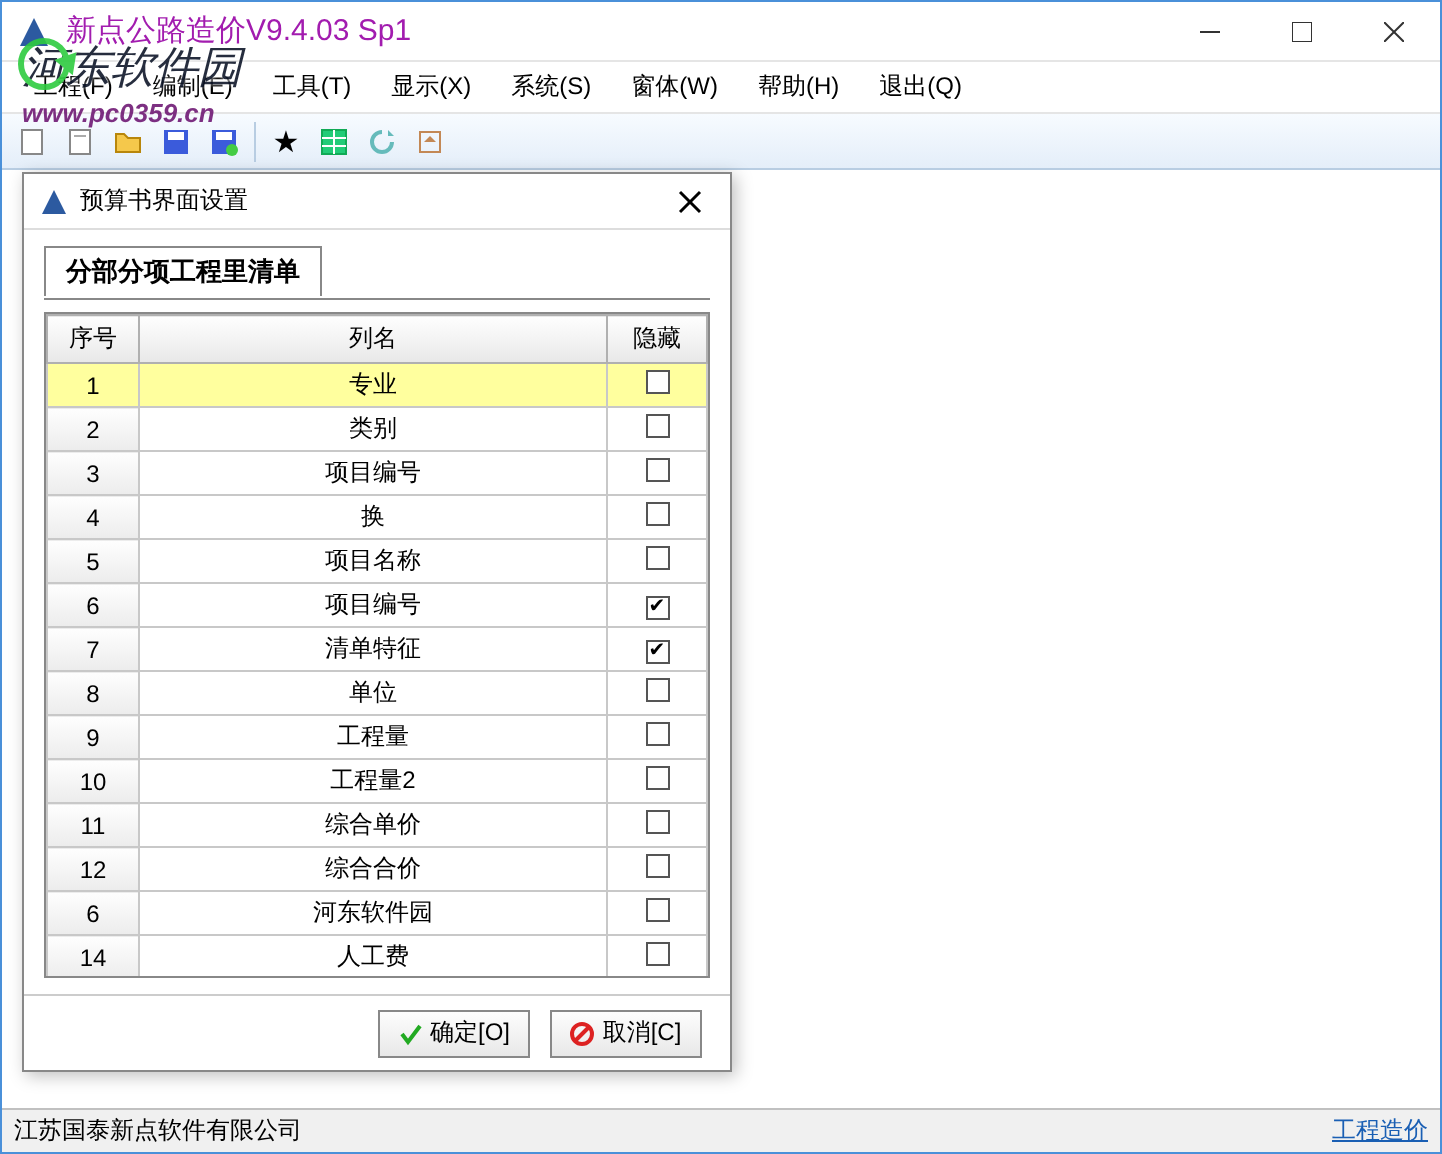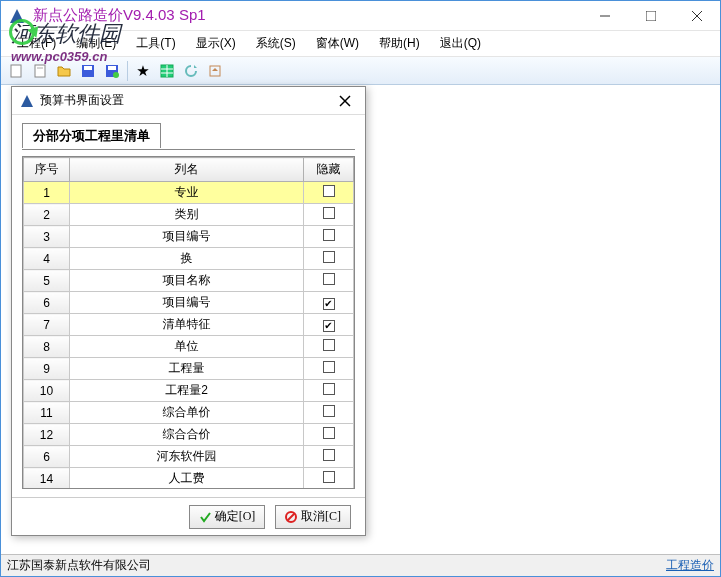--- a/index.html
+++ b/index.html
@@ -222,21 +222,20 @@
   min-width: 76px;
   height: 24px;
   border: 1px solid #888;
   background: linear-gradient(#fdfdfd, #e8e8e8);
   display: flex;
   align-items: center;
   justify-content: center;
   gap: 4px;
   font-size: 12px;
   padding: 0 8px;
-  font-family: Liberation Serif, serif;
 }
 .watermark {
   position: absolute;
   top: 18px;
   left: 10px;
   pointer-events: none;
   opacity: 0.9;
 }
 .wm-text {
   font-size: 22px;

